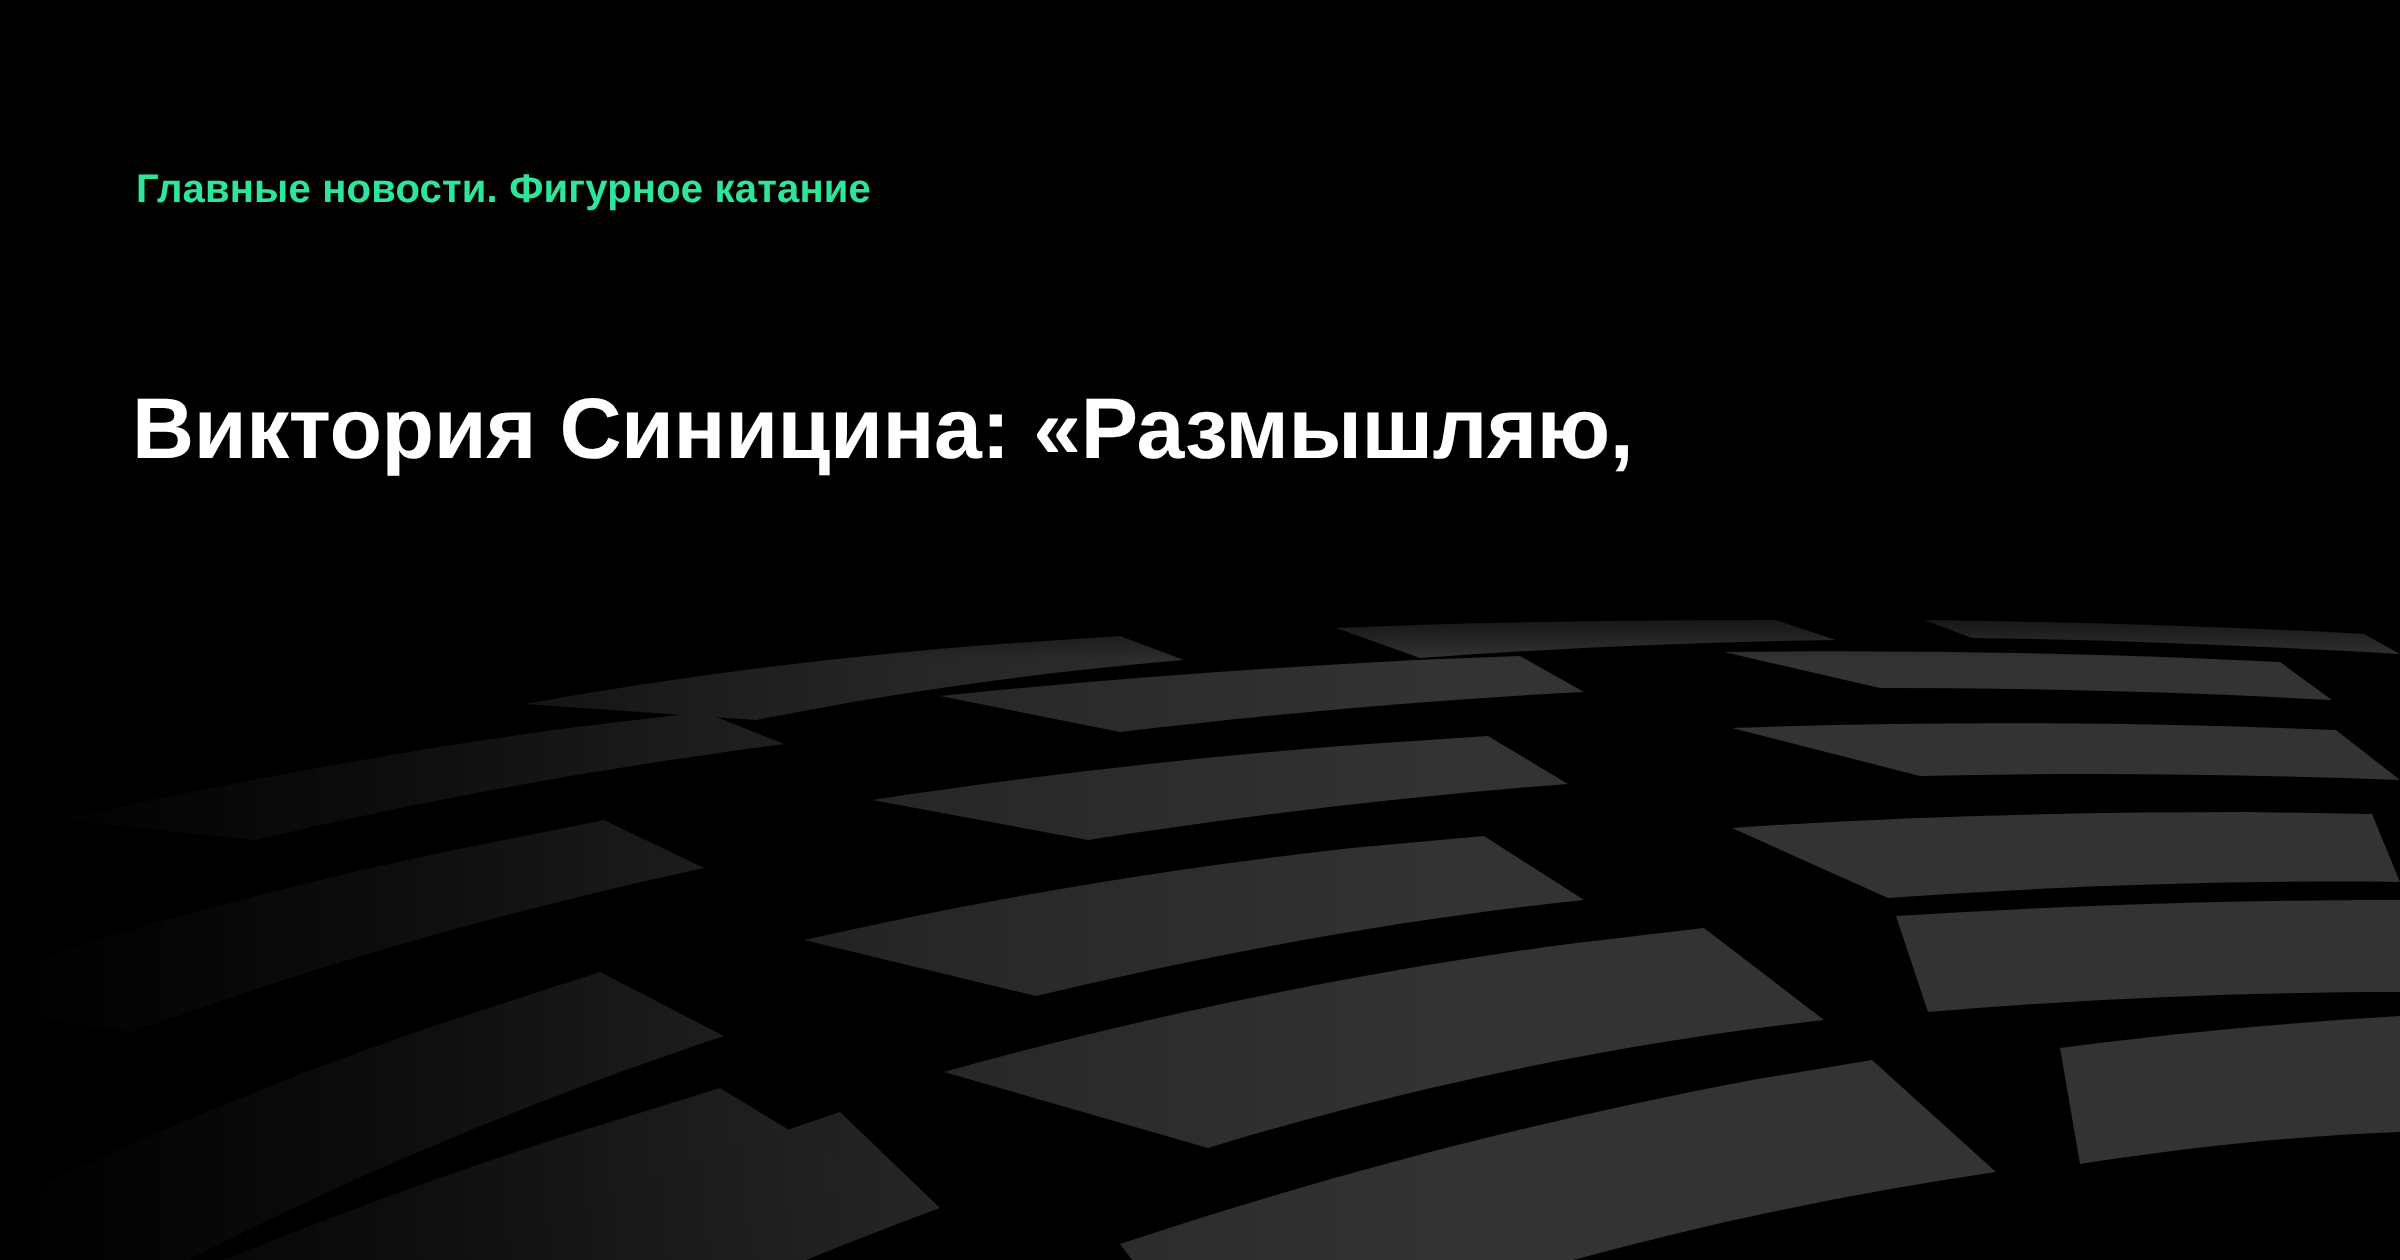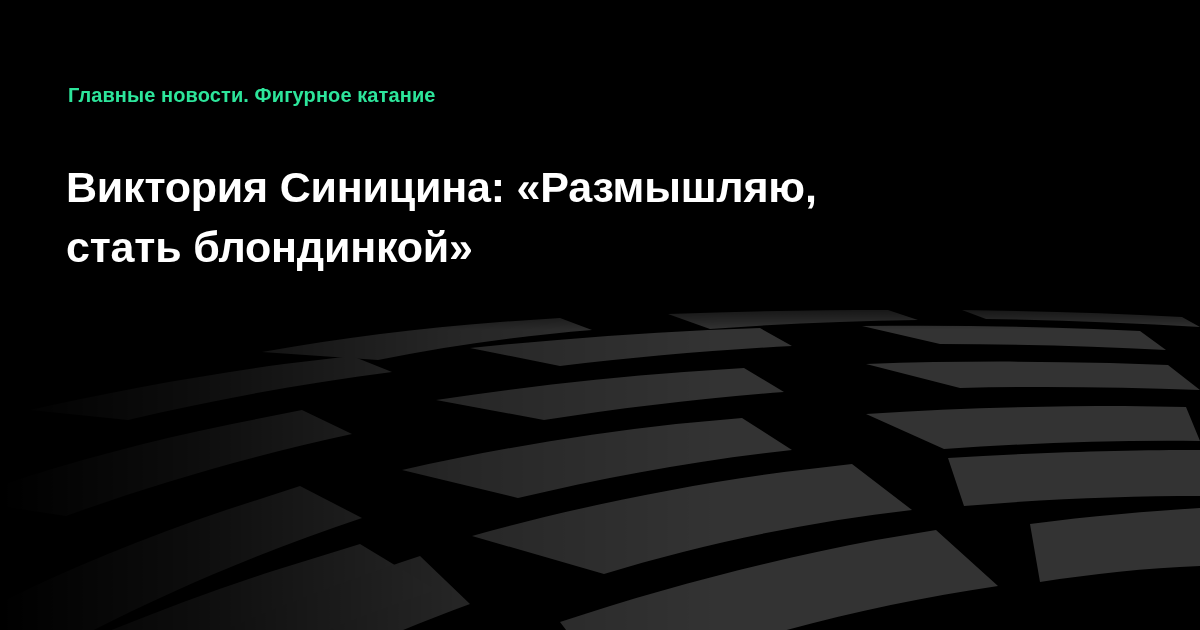--- a/index.html
+++ b/index.html
@@ -67,20 +67,21 @@
     margin: 0;
     font-size: 43px;
     line-height: 60px;
     font-weight: 700;
     letter-spacing: -0.2px;
     color: #ffffff;
   }
   .headline .hl-line {
     display: block;
     white-space: nowrap;
+    margin-top: 28px;
   }
 </style>
 </head>
 <body>
 
 <div class="card">
 
   <div class="checker-stage">
     <svg class="checker-svg" viewBox="0 0 1200 630" preserveAspectRatio="none" aria-hidden="true">
       <defs>
@@ -134,17 +135,16 @@
       <g mask="url(#fadeMask)" fill="#000000" opacity="0.0"></g>
     </svg>
   </div>
 
   <div class="content">
 
     <div class="kicker">Главные новости. Фигурное катание</div>
 
     <h1 class="headline">
       <span class="hl-line">Виктория Синицина: «Размышляю,</span>
-      <span class="hl-line">стать блондинкой»</span>
     </h1>
 
   </div>
 </div>
 
 </body></html>

